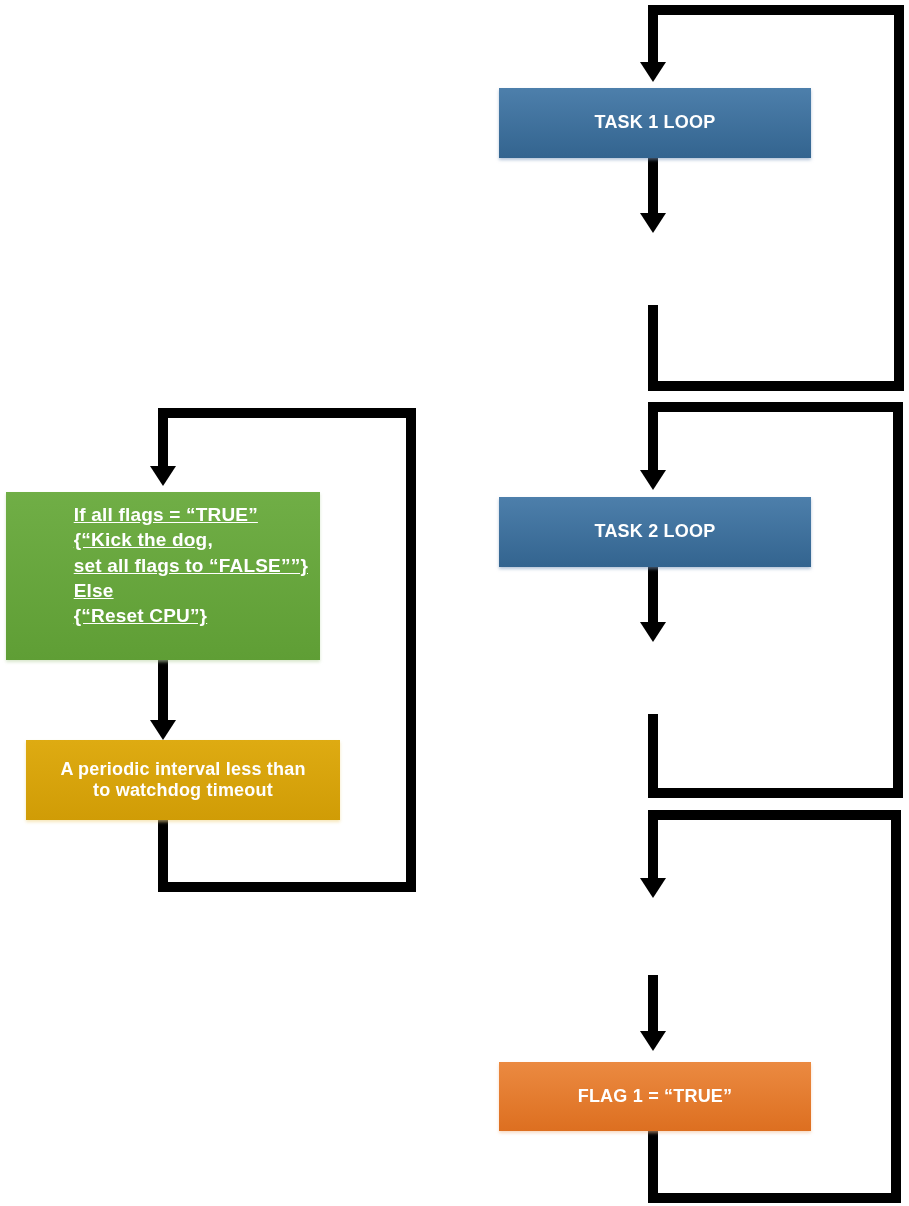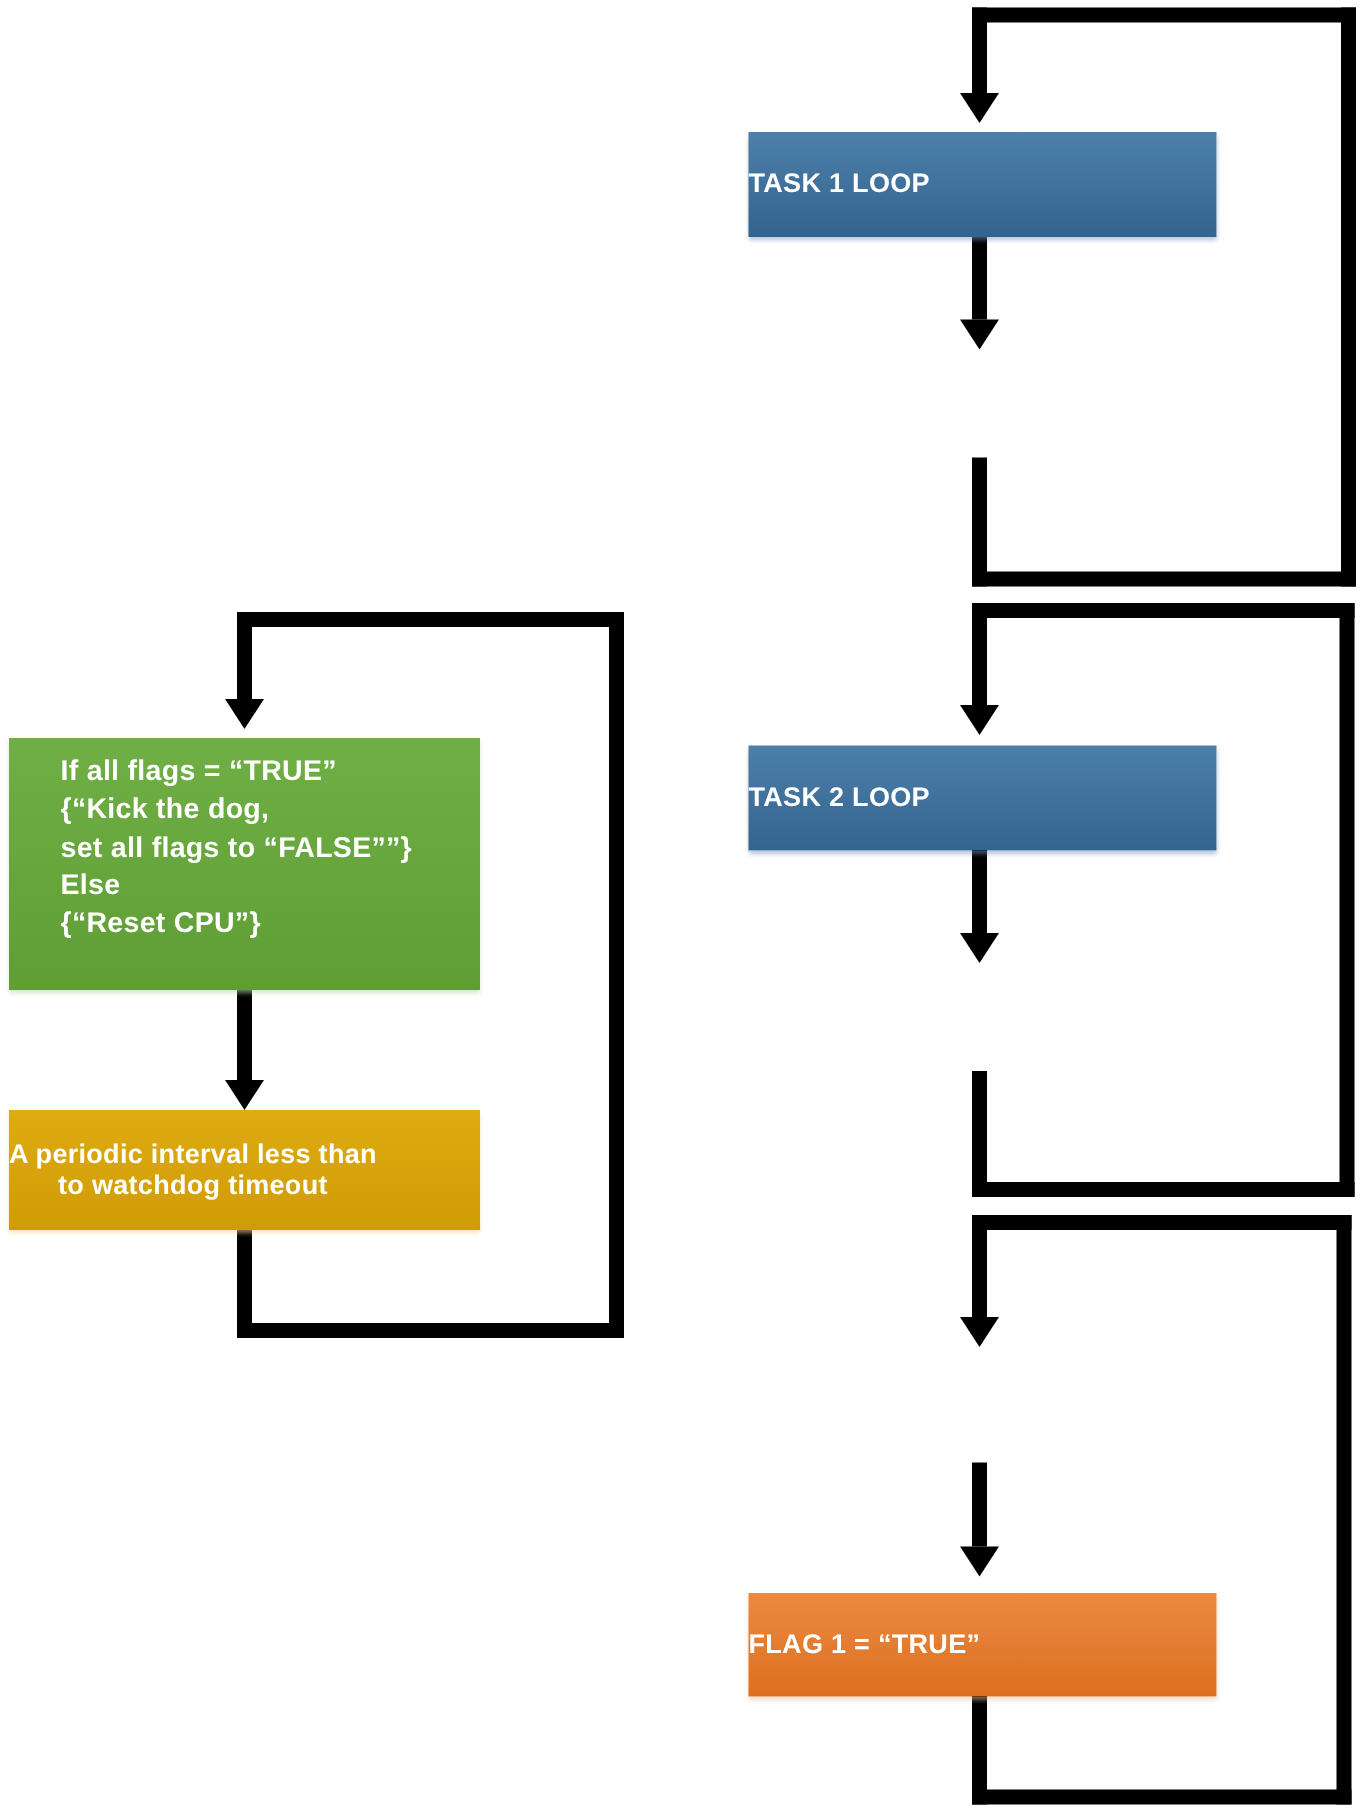--- a/index.html
+++ b/index.html
@@ -19,20 +19,21 @@
   }
 
   
   .box {
     position: absolute;
     box-sizing: border-box;
     color: #ffffff;
     font-weight: bold;
     display: flex;
     align-items: center;
+    justify-content: center;
     text-align: center;
     line-height: 1.18;
     letter-spacing: .2px;
     white-space: pre-line;
     z-index: 4;
   }
 
   .box-task {
     background: linear-gradient(180deg, #4druh 0%, #3a6d9a 100%);
     background: linear-gradient(180deg, #4d7fab 0%, #33648f 100%);
@@ -42,32 +43,34 @@
 
   .box-flag {
     background: linear-gradient(180deg, #eb8a41 0%, #dd6f20 100%);
     font-size: 18px;
     box-shadow: 0 2px 3px rgba(240,190,150,.55);
   }
 
   .box-decision {
     background: linear-gradient(180deg, #70ae46 0%, #5f9e35 100%);
     font-size: 19px;
-    justify-content: center;
+    justify-content: flex-end;
     text-align: left;
     padding: 10px 12px 10px 1px;
     align-items: flex-start;
     line-height: 1.33;
     box-shadow: 0 2px 3px rgba(190,215,170,.6);
+    text-decoration: underline;
   }
 
   .box-timer {
     background: linear-gradient(180deg, #deab12 0%, #d09c06 100%);
     font-size: 18px;
     box-shadow: 0 2px 3px rgba(240,215,140,.6);
+    margin-left: 20px;
   }
 
   
   .seg {
     position: absolute;
     background: #000000;
     z-index: 2;
   }
   .arrowhead {
     position: absolute;

